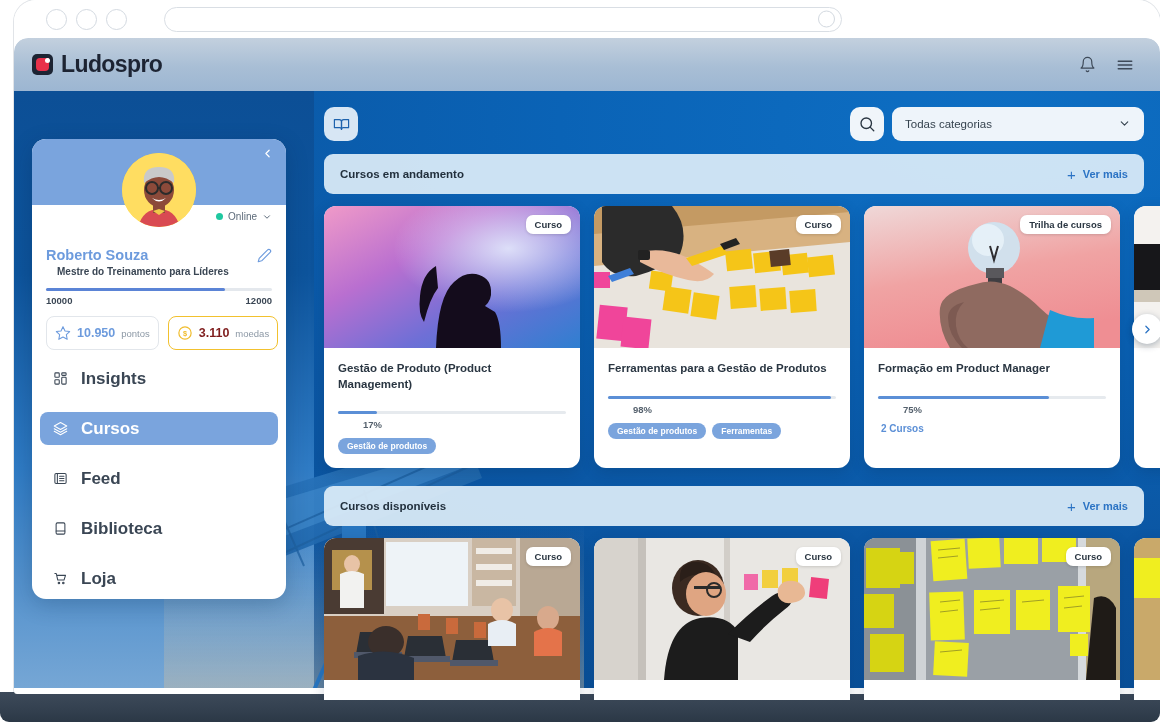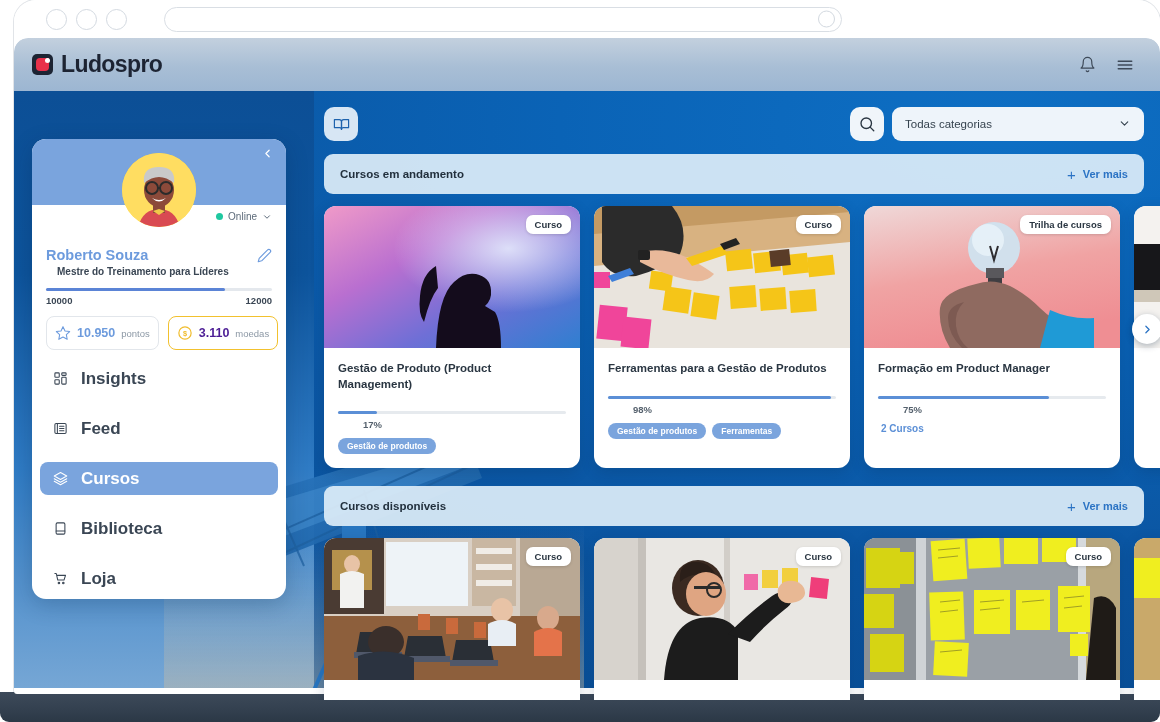--- a/index.html
+++ b/index.html
@@ -144,21 +144,21 @@
   .xp-labels { display:flex; justify-content:space-between; margin-top:4px;
                font-size:9.5px; color:#3a4654; font-weight:600; }
   .chips { display:flex; gap:9px; margin-top: 10px; }
   .chip {
     flex:1; height: 34px; border-radius: 8px;
     display:flex; align-items:center; gap:6px; padding: 0 8px;
     border:1px solid #e2e6eb;
   }
   .chip.coins { border-color:#f2c12e; }
   .chip .val { font-size: 12.5px; font-weight:600; color:#6d9bdd; }
-  .chip.coins .val { color:#4c1d95; }
+  .chip.coins .val { color:#7f1d1d; }
   .chip .unit { margin-left:auto; font-size: 9.5px; color:#8c98a5; }
 
   .nav { margin-top: 12px; padding: 0 8px; }
   .nav-item {
     display:flex; align-items:center; gap:13px;
     height: 33px; padding: 0 12px; border-radius: 8px;
     font-size: 17px; color:#3a4654; font-weight:600;
     cursor:pointer; margin-bottom: 17px;
   }
   .nav-item.active { background:#7aa4dd; color:#ffffff; }
@@ -407,41 +407,41 @@
                 <span class="ico">
                   <svg width="15" height="15" viewBox="0 0 24 24" fill="none" stroke="#3a4654" stroke-width="1.7" stroke-linecap="round" stroke-linejoin="round">
                     <rect x="3" y="3" width="7" height="7" rx="1.3"></rect>
                     <rect x="14" y="3" width="7" height="4" rx="1.3"></rect>
                     <rect x="14" y="10" width="7" height="11" rx="1.3"></rect>
                     <rect x="3" y="14" width="7" height="7" rx="1.3"></rect>
                   </svg>
                 </span>
                 <span>Insights</span>
               </div>
+              <div class="nav-item active">
+                <span class="ico">
+                  <svg width="15" height="15" viewBox="0 0 24 24" fill="none" stroke="#ffffff" stroke-width="1.7" stroke-linecap="round" stroke-linejoin="round">
+                    <polygon points="12 2.5 22 8 12 13.5 2 8"></polygon>
+                    <polyline points="2 12.5 12 18 22 12.5"></polyline>
+                    <polyline points="2 16.5 12 22 22 16.5"></polyline>
+                  </svg>
+                </span>
+                <span>Cursos</span>
+              </div>
               <div class="nav-item">
                 <span class="ico">
                   <svg width="15" height="15" viewBox="0 0 24 24" fill="none" stroke="#3a4654" stroke-width="1.7" stroke-linecap="round" stroke-linejoin="round">
                     <rect x="3" y="4" width="18" height="16" rx="2"></rect>
                     <line x1="7" y1="4" x2="7" y2="20"></line>
                     <line x1="10.5" y1="8.5" x2="17.5" y2="8.5"></line>
                     <line x1="10.5" y1="12" x2="17.5" y2="12"></line>
                     <line x1="10.5" y1="15.5" x2="17.5" y2="15.5"></line>
                   </svg>
                 </span>
                 <span>Feed</span>
-              </div>
-              <div class="nav-item active">
-                <span class="ico">
-                  <svg width="15" height="15" viewBox="0 0 24 24" fill="none" stroke="#ffffff" stroke-width="1.7" stroke-linecap="round" stroke-linejoin="round">
-                    <polygon points="12 2.5 22 8 12 13.5 2 8"></polygon>
-                    <polyline points="2 12.5 12 18 22 12.5"></polyline>
-                    <polyline points="2 16.5 12 22 22 16.5"></polyline>
-                  </svg>
-                </span>
-                <span>Cursos</span>
               </div>
               <div class="nav-item">
                 <span class="ico">
                   <svg width="15" height="15" viewBox="0 0 24 24" fill="none" stroke="#3a4654" stroke-width="1.7" stroke-linecap="round" stroke-linejoin="round">
                     <rect x="5" y="3" width="14" height="18" rx="2"></rect>
                     <line x1="5" y1="16" x2="19" y2="16"></line>
                   </svg>
                 </span>
                 <span>Biblioteca</span>
               </div>

